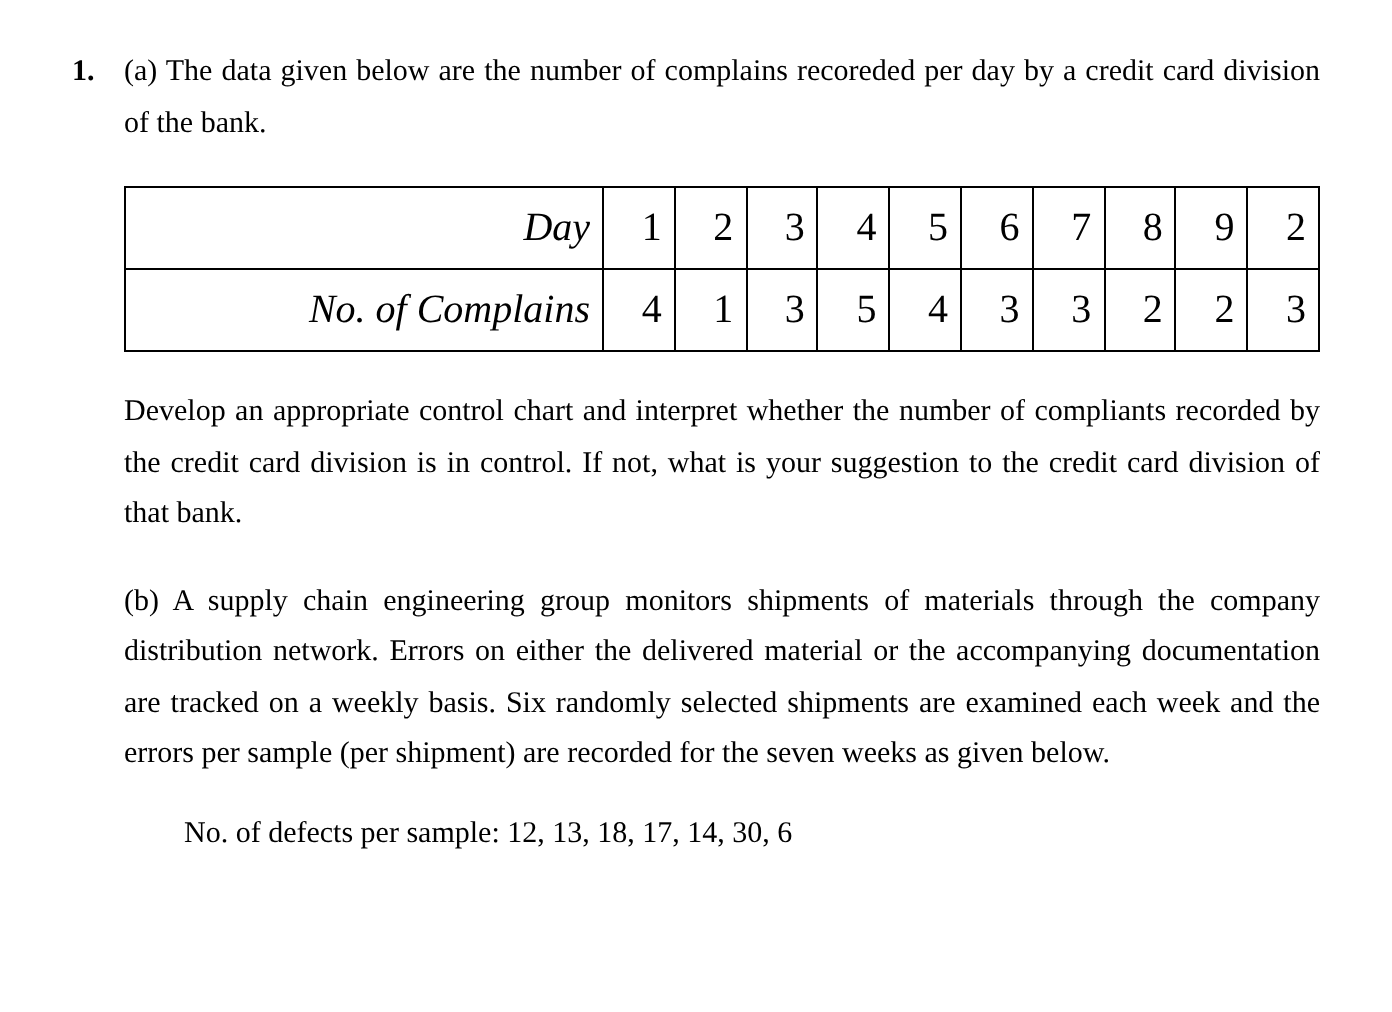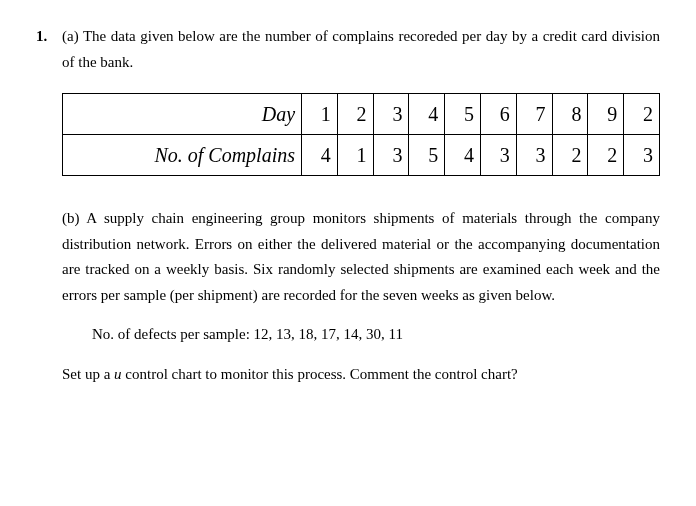--- a/index.html
+++ b/index.html
@@ -95,29 +95,27 @@
           <td>4</td>
           <td>3</td>
           <td>3</td>
           <td>2</td>
           <td>2</td>
           <td>3</td>
         </tr>
       </tbody>
         </table>
 
+      <p class="para">Develop an appropriate control chart and interpret whether the number of compliants recorded by the credit card division is in control. If not, what is your suggestion to the credit card division of that bank.</p>
 
       <div class="section-gap"></div>
 
       <p class="para">(b) A supply chain engineering group monitors shipments of materials through the company distribution network. Errors on either the delivered material or the accompanying documentation are tracked on a weekly basis. Six randomly selected shipments are examined each week and the errors per sample (per shipment) are recorded for the seven weeks as given below.</p>
 
       <p class="defects-line">
-        <span class="bold">No. of defects per sample:</span><span>  12, 13, 18, 17, 14, 30, 11</span>
+        <span class="bold">No. of defects per sample:</span><span>  12, 13, 18, 17, 14, 30, 6</span>
       </p>
 
-      <p class="para">
-        <span>Set up a </span><span class="italic">u</span><span> control chart to monitor this process. Comment the control chart?</span>
-      </p>
 
     </div>
   </div>
 
 </div>
 
 </body></html>

